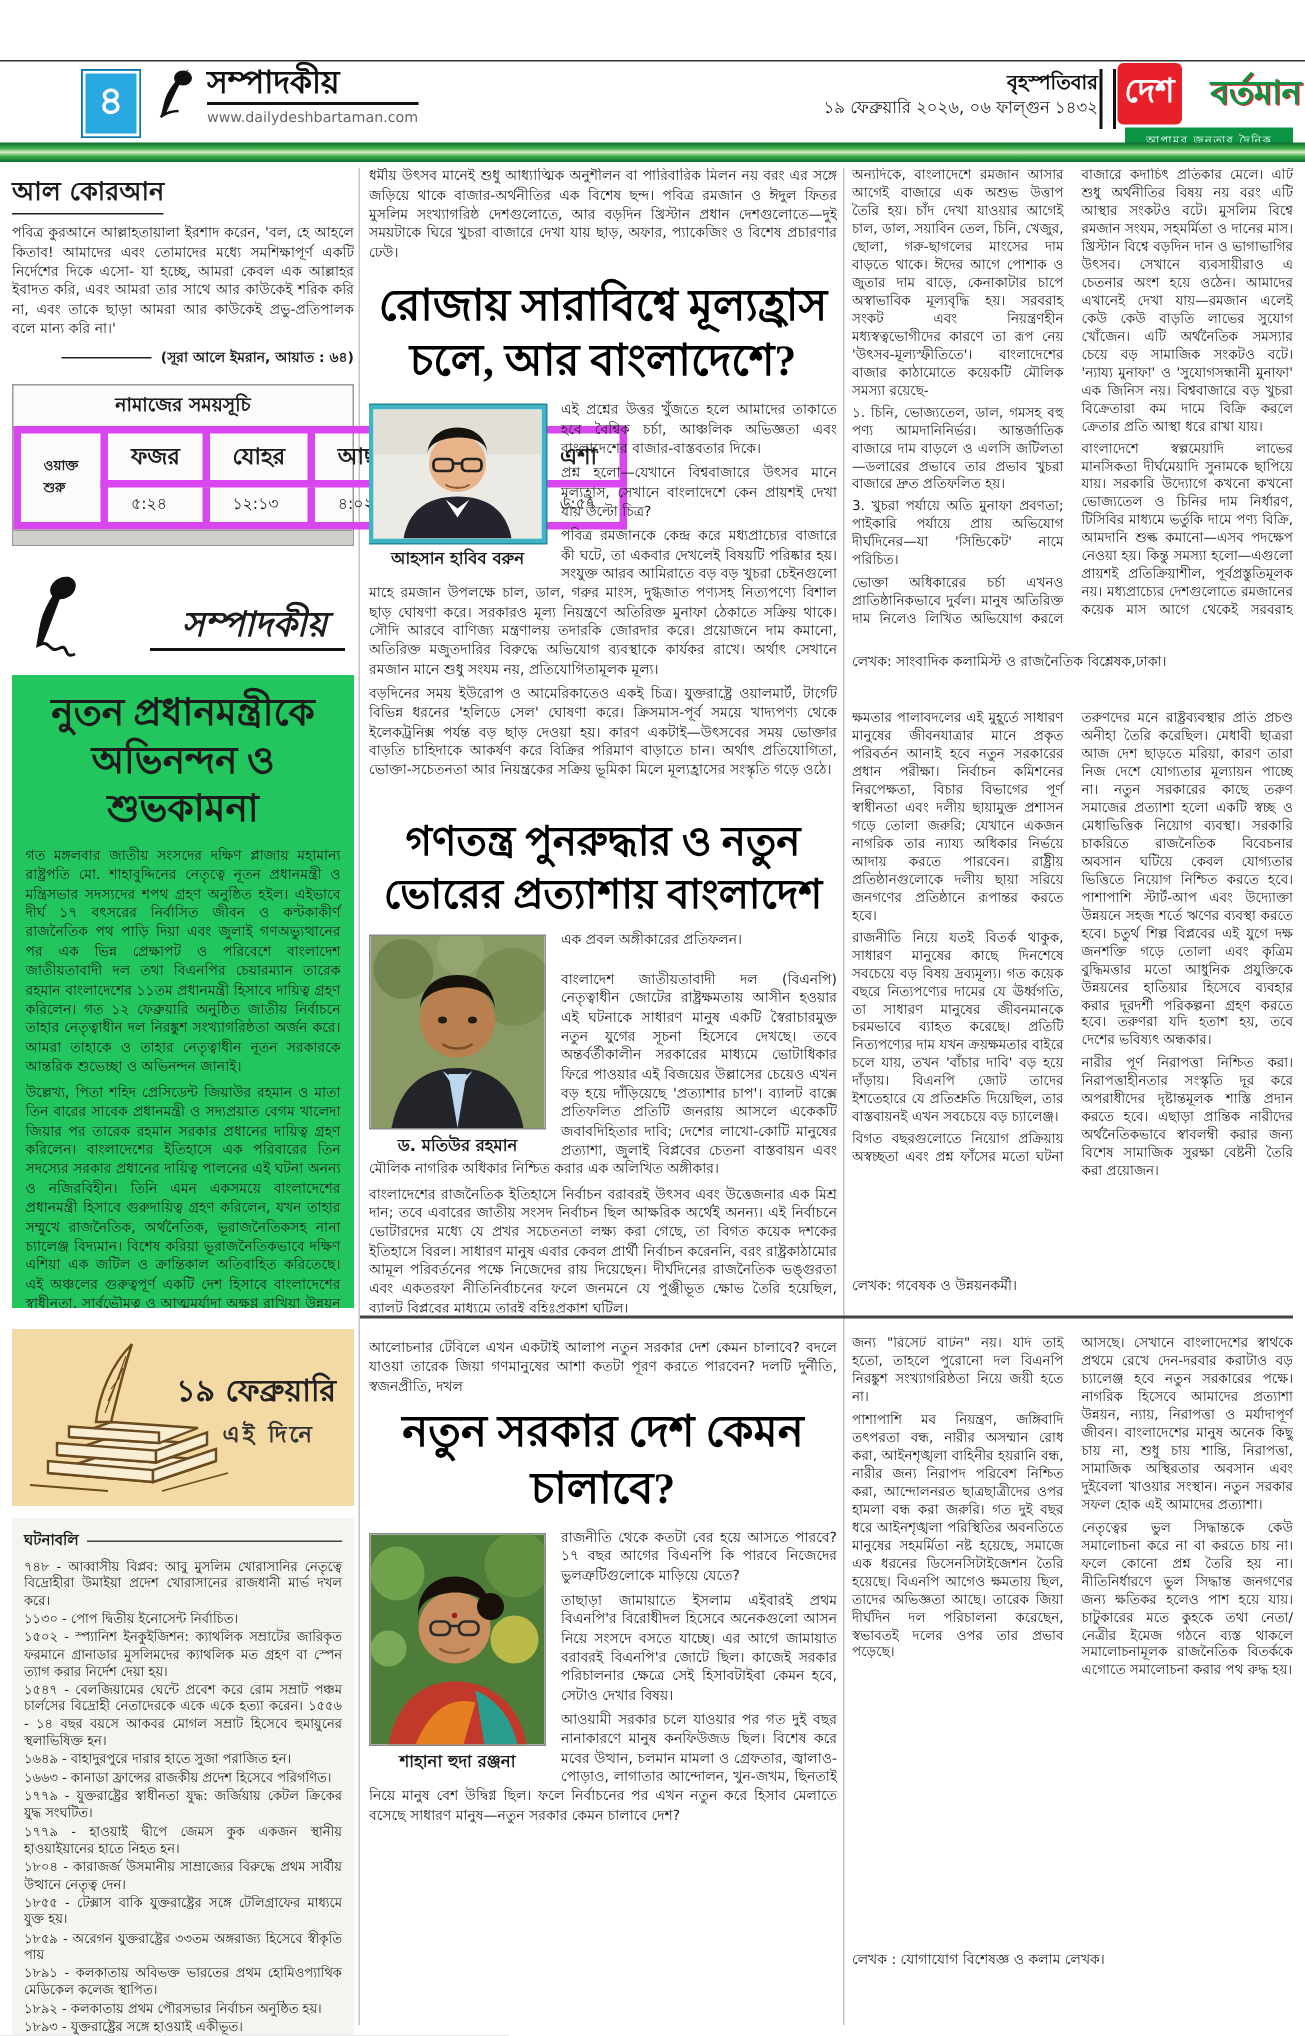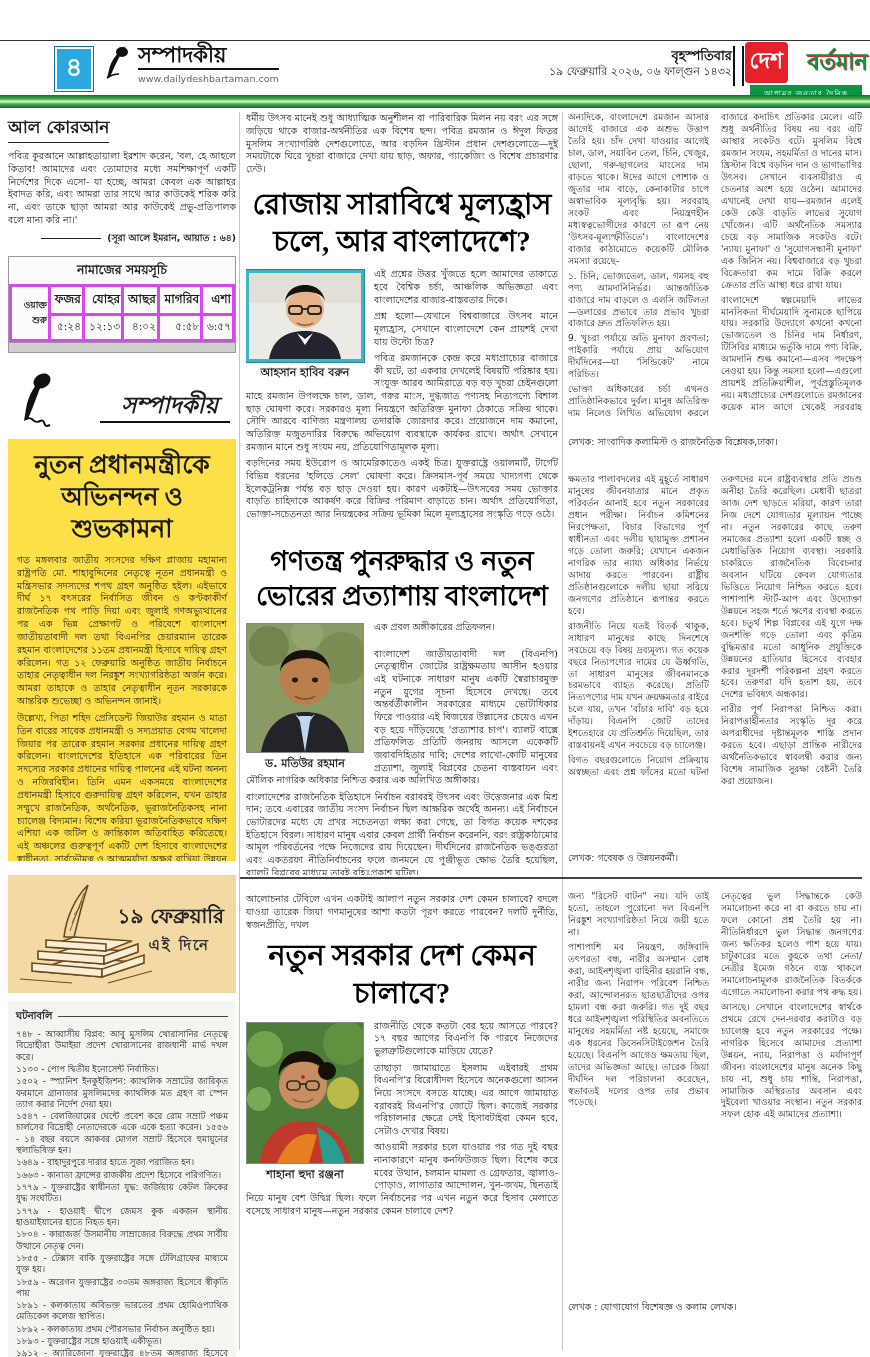--- a/index.html
+++ b/index.html
@@ -31,31 +31,31 @@
   .hrule-main{position:absolute;left:240px;top:877px;width:622px;height:2px;background:#444;}
   
   .leftcol{position:absolute;left:8px;top:112px;width:228px;}
   .quran-title{font-size:17px;font-weight:bold;border-bottom:1.5px solid #222;display:inline-block;margin:2px 0 7px;}
   .small-just{font-size:9.3px;line-height:1.38;text-align:justify;}
   .quran-ref{display:flex;align-items:center;justify-content:flex-end;gap:6px;font-size:9.3px;font-weight:bold;margin-top:4px;}
   .quran-ref .dash{display:inline-block;width:60px;height:1px;background:#222;}
   .prayer-wrap{margin-top:10px;border:1px solid #999;background:#fbfbf9;}
   .prayer-title{text-align:center;font-size:12.5px;font-weight:bold;padding:4px 0 3px;}
   .prayer-wrap table{width:100%;border-collapse:collapse;}
-  .prayer-wrap td{border:3px solid #d946ef;text-align:right;padding:3px 1px;}
+  .prayer-wrap td{border:5px solid #d946ef;text-align:left;padding:3px 15px;}
   .wakt{font-size:9px;font-weight:bold;width:34px;}
-  .ph{font-size:12px;font-weight:bold;}
+  .ph{font-size:15px;font-weight:bold;}
   .pt{font-size:10.5px;}
   .prayer-foot{height:9px;background:#cfcfcb;border-top:1px solid #999;}
   .edlogo{position:relative;margin-top:16px;height:64px;}
   .edlogo svg{position:absolute;left:8px;top:0;width:64px;height:64px;}
   .edlogo-text{position:absolute;right:18px;top:18px;font-size:23px;font-weight:bold;
       font-family:"Liberation Serif",serif;font-style:italic;}
   .edlogo-line{position:absolute;right:6px;top:52px;width:130px;height:2px;background:#111;}
-  .ed-box{margin-top:6px;background:#fde047;padding:10px 9px;height:402px;overflow:hidden;}
+  .ed-box{margin-top:6px;background:#22c55e;padding:10px 9px;height:402px;overflow:hidden;}
   .ed-head{font-size:25px;line-height:1.28;font-weight:bold;text-align:center;
       font-family:"Liberation Serif",serif;margin-bottom:9px;}
   .day-box{position:relative;margin-top:14px;height:118px;background:#f3d9a4;overflow:hidden;}
   .day-box svg{position:absolute;left:4px;bottom:2px;width:150px;height:112px;}
   .day-l1{position:absolute;right:12px;top:26px;font-size:20px;font-weight:bold;color:#222;}
   .day-l2{position:absolute;right:26px;top:58px;font-size:15px;font-weight:bold;color:#333;letter-spacing:2px;}
   .events-box{margin-top:8px;background:#f4f4f1;padding:7px 8px;height:362px;overflow:hidden;}
   .events-head{display:flex;align-items:center;gap:6px;margin-bottom:4px;}
   .events-title{font-size:10px;font-weight:bold;}
   .events-dash{flex:1;height:1px;background:#444;}
@@ -328,41 +328,41 @@
       </div>
     </div>
   </div>
 
   <div class="rightcol">
 
     <div class="rsec rA rtext">
       <div class="cols">
           <div class="para">অন্যদিকে, বাংলাদেশে রমজান আসার আগেই বাজারে এক অশুভ উত্তাপ তৈরি হয়। চাঁদ দেখা যাওয়ার আগেই চাল, ডাল, সয়াবিন তেল, চিনি, খেজুর, ছোলা, গরু-ছাগলের মাংসের দাম বাড়তে থাকে। ঈদের আগে পোশাক ও জুতার দাম বাড়ে, কেনাকাটার চাপে অস্বাভাবিক মূল্যবৃদ্ধি হয়। সরবরাহ সংকট এবং নিয়ন্ত্রণহীন মধ্যস্বত্বভোগীদের কারণে তা রূপ নেয় 'উৎসব-মূল্যস্ফীতিতে'। বাংলাদেশের বাজার কাঠামোতে কয়েকটি মৌলিক সমস্যা রয়েছে-</div>
           <div class="para">১. চিনি, ভোজ্যতেল, ডাল, গমসহ বহু পণ্য আমদানিনির্ভর। আন্তর্জাতিক বাজারে দাম বাড়লে ও এলসি জটিলতা—ডলারের প্রভাবে তার প্রভাব খুচরা বাজারে দ্রুত প্রতিফলিত হয়।</div>
-          <div class="para">9. খুচরা পর্যায়ে অতি মুনাফা প্রবণতা; পাইকারি পর্যায়ে প্রায় অভিযোগ দীর্ঘদিনের—যা 'সিন্ডিকেট' নামে পরিচিত।</div>
+          <div class="para">3. খুচরা পর্যায়ে অতি মুনাফা প্রবণতা; পাইকারি পর্যায়ে প্রায় অভিযোগ দীর্ঘদিনের—যা 'সিন্ডিকেট' নামে পরিচিত।</div>
           <div class="para">ভোক্তা অধিকারের চর্চা এখনও প্রাতিষ্ঠানিকভাবে দুর্বল। মানুষ অতিরিক্ত দাম নিলেও লিখিত অভিযোগ করলে বাজারে কদাচিৎ প্রতিকার মেলে। এটি শুধু অর্থনীতির বিষয় নয় বরং এটি আস্থার সংকটও বটে। মুসলিম বিশ্বে রমজান সংযম, সহমর্মিতা ও দানের মাস। খ্রিস্টান বিশ্বে বড়দিন দান ও ভাগাভাগির উৎসব। সেখানে ব্যবসায়ীরাও এ চেতনার অংশ হয়ে ওঠেন। আমাদের এখানেই দেখা যায়—রমজান এলেই কেউ কেউ বাড়তি লাভের সুযোগ খোঁজেন। এটি অর্থনৈতিক সমস্যার চেয়ে বড় সামাজিক সংকটও বটে। 'ন্যায্য মুনাফা' ও 'সুযোগসন্ধানী মুনাফা' এক জিনিস নয়। বিশ্ববাজারে বড় খুচরা বিক্রেতারা কম দামে বিক্রি করলে ক্রেতার প্রতি আস্থা ধরে রাখা যায়।</div>
           <div class="para">বাংলাদেশে স্বল্পমেয়াদি লাভের মানসিকতা দীর্ঘমেয়াদি সুনামকে ছাপিয়ে যায়। সরকারি উদ্যোগে কখনো কখনো ভোজ্যতেল ও চিনির দাম নির্ধারণ, টিসিবির মাধ্যমে ভর্তুকি দামে পণ্য বিক্রি, আমদানি শুল্ক কমানো—এসব পদক্ষেপ নেওয়া হয়। কিন্তু সমস্যা হলো—এগুলো প্রায়শই প্রতিক্রিয়াশীল, পূর্বপ্রস্তুতিমূলক নয়। মধ্যপ্রাচ্যের দেশগুলোতে রমজানের কয়েক মাস আগে থেকেই সরবরাহ পরিকল্পনা, মজুত ব্যবস্থাপনা ও মূল্য পর্যবেক্ষণ শুরু হয়।</div>
         </div>
       <div class="sign">লেখক: সাংবাদিক কলামিস্ট ও রাজনৈতিক বিশ্লেষক,ঢাকা।</div>
     </div>
 
     <div class="rsec rB rtext">
       <div class="cols">
           <div class="para">ক্ষমতার পালাবদলের এই মুহূর্তে সাধারণ মানুষের জীবনযাত্রার মানে প্রকৃত পরিবর্তন আনাই হবে নতুন সরকারের প্রধান পরীক্ষা। নির্বাচন কমিশনের নিরপেক্ষতা, বিচার বিভাগের পূর্ণ স্বাধীনতা এবং দলীয় ছায়ামুক্ত প্রশাসন গড়ে তোলা জরুরি; যেখানে একজন নাগরিক তার ন্যায্য অধিকার নির্ভয়ে আদায় করতে পারবেন। রাষ্ট্রীয় প্রতিষ্ঠানগুলোকে দলীয় ছায়া সরিয়ে জনগণের প্রতিষ্ঠানে রূপান্তর করতে হবে।</div>
           <div class="para">রাজনীতি নিয়ে যতই বিতর্ক থাকুক, সাধারণ মানুষের কাছে দিনশেষে সবচেয়ে বড় বিষয় দ্রব্যমূল্য। গত কয়েক বছরে নিত্যপণ্যের দামের যে ঊর্ধ্বগতি, তা সাধারণ মানুষের জীবনমানকে চরমভাবে ব্যাহত করেছে। প্রতিটি নিত্যপণ্যের দাম যখন ক্রয়ক্ষমতার বাইরে চলে যায়, তখন 'বাঁচার দাবি' বড় হয়ে দাঁড়ায়। বিএনপি জোট তাদের ইশতেহারে যে প্রতিশ্রুতি দিয়েছিল, তার বাস্তবায়নই এখন সবচেয়ে বড় চ্যালেঞ্জ।</div>
           <div class="para">বিগত বছরগুলোতে নিয়োগ প্রক্রিয়ায় অস্বচ্ছতা এবং প্রশ্ন ফাঁসের মতো ঘটনা তরুণদের মনে রাষ্ট্রব্যবস্থার প্রতি প্রচণ্ড অনীহা তৈরি করেছিল। মেধাবী ছাত্ররা আজ দেশ ছাড়তে মরিয়া, কারণ তারা নিজ দেশে যোগ্যতার মূল্যায়ন পাচ্ছে না। নতুন সরকারের কাছে তরুণ সমাজের প্রত্যাশা হলো একটি স্বচ্ছ ও মেধাভিত্তিক নিয়োগ ব্যবস্থা। সরকারি চাকরিতে রাজনৈতিক বিবেচনার অবসান ঘটিয়ে কেবল যোগ্যতার ভিত্তিতে নিয়োগ নিশ্চিত করতে হবে। পাশাপাশি স্টার্ট-আপ এবং উদ্যোক্তা উন্নয়নে সহজ শর্তে ঋণের ব্যবস্থা করতে হবে। চতুর্থ শিল্প বিপ্লবের এই যুগে দক্ষ জনশক্তি গড়ে তোলা এবং কৃত্রিম বুদ্ধিমত্তার মতো আধুনিক প্রযুক্তিকে উন্নয়নের হাতিয়ার হিসেবে ব্যবহার করার দূরদর্শী পরিকল্পনা গ্রহণ করতে হবে। তরুণরা যদি হতাশ হয়, তবে দেশের ভবিষ্যৎ অন্ধকার।</div>
           <div class="para">নারীর পূর্ণ নিরাপত্তা নিশ্চিত করা। নিরাপত্তাহীনতার সংস্কৃতি দূর করে অপরাধীদের দৃষ্টান্তমূলক শাস্তি প্রদান করতে হবে। এছাড়া প্রান্তিক নারীদের অর্থনৈতিকভাবে স্বাবলম্বী করার জন্য বিশেষ সামাজিক সুরক্ষা বেষ্টনী তৈরি করা প্রয়োজন।</div>
         </div>
       <div class="sign">লেখক: গবেষক ও উন্নয়নকর্মী।</div>
     </div>
 
     <div class="rsec rC rtext">
       <div class="cols">
           <div class="para">জন্য "রিসেট বাটন" নয়। যদি তাই হতো, তাহলে পুরোনো দল বিএনপি নিরঙ্কুশ সংখ্যাগরিষ্ঠতা নিয়ে জয়ী হতে না।</div>
           <div class="para">পাশাপাশি মব নিয়ন্ত্রণ, জঙ্গিবাদি তৎপরতা বন্ধ, নারীর অসম্মান রোধ করা, আইনশৃঙ্খলা বাহিনীর হয়রানি বন্ধ, নারীর জন্য নিরাপদ পরিবেশ নিশ্চিত করা, আন্দোলনরত ছাত্রছাত্রীদের ওপর হামলা বন্ধ করা জরুরি। গত দুই বছর ধরে আইনশৃঙ্খলা পরিস্থিতির অবনতিতে মানুষের সহমর্মিতা নষ্ট হয়েছে, সমাজে এক ধরনের ডিসেনসিটাইজেশন তৈরি হয়েছে। বিএনপি আগেও ক্ষমতায় ছিল, তাদের অভিজ্ঞতা আছে। তারেক জিয়া দীর্ঘদিন দল পরিচালনা করেছেন, স্বভাবতই দলের ওপর তার প্রভাব পড়েছে।</div>
+          <div class="para">আসছে। সেখানে বাংলাদেশের স্বার্থকে প্রথমে রেখে দেন-দরবার করাটাও বড় চ্যালেঞ্জ হবে নতুন সরকারের পক্ষে। নাগরিক হিসেবে আমাদের প্রত্যাশা উন্নয়ন, ন্যায়, নিরাপত্তা ও মর্যাদাপূর্ণ জীবন। বাংলাদেশের মানুষ অনেক কিছু চায় না, শুধু চায় শান্তি, নিরাপত্তা, সামাজিক অস্থিরতার অবসান এবং দুইবেলা খাওয়ার সংস্থান। নতুন সরকার সফল হোক এই আমাদের প্রত্যাশা।</div>
           <div class="para">নেতৃত্বের ভুল সিদ্ধান্তকে কেউ সমালোচনা করে না বা করতে চায় না। ফলে কোনো প্রশ্ন তৈরি হয় না। নীতিনির্ধারণে ভুল সিদ্ধান্ত জনগণের জন্য ক্ষতিকর হলেও পাশ হয়ে যায়। চাটুকারের মতে কুহকে তথা নেতা/নেত্রীর ইমেজ গঠনে ব্যস্ত থাকলে সমালোচনামূলক রাজনৈতিক বিতর্ককে এগোতে সমালোচনা করার পথ রুদ্ধ হয়।</div>
-          <div class="para">আসছে। সেখানে বাংলাদেশের স্বার্থকে প্রথমে রেখে দেন-দরবার করাটাও বড় চ্যালেঞ্জ হবে নতুন সরকারের পক্ষে। নাগরিক হিসেবে আমাদের প্রত্যাশা উন্নয়ন, ন্যায়, নিরাপত্তা ও মর্যাদাপূর্ণ জীবন। বাংলাদেশের মানুষ অনেক কিছু চায় না, শুধু চায় শান্তি, নিরাপত্তা, সামাজিক অস্থিরতার অবসান এবং দুইবেলা খাওয়ার সংস্থান। নতুন সরকার সফল হোক এই আমাদের প্রত্যাশা।</div>
         </div>
       <div class="sign">লেখক : যোগাযোগ বিশেষজ্ঞ ও কলাম লেখক।</div>
     </div>
   </div>
 
 </div>
 
 </body></html>

